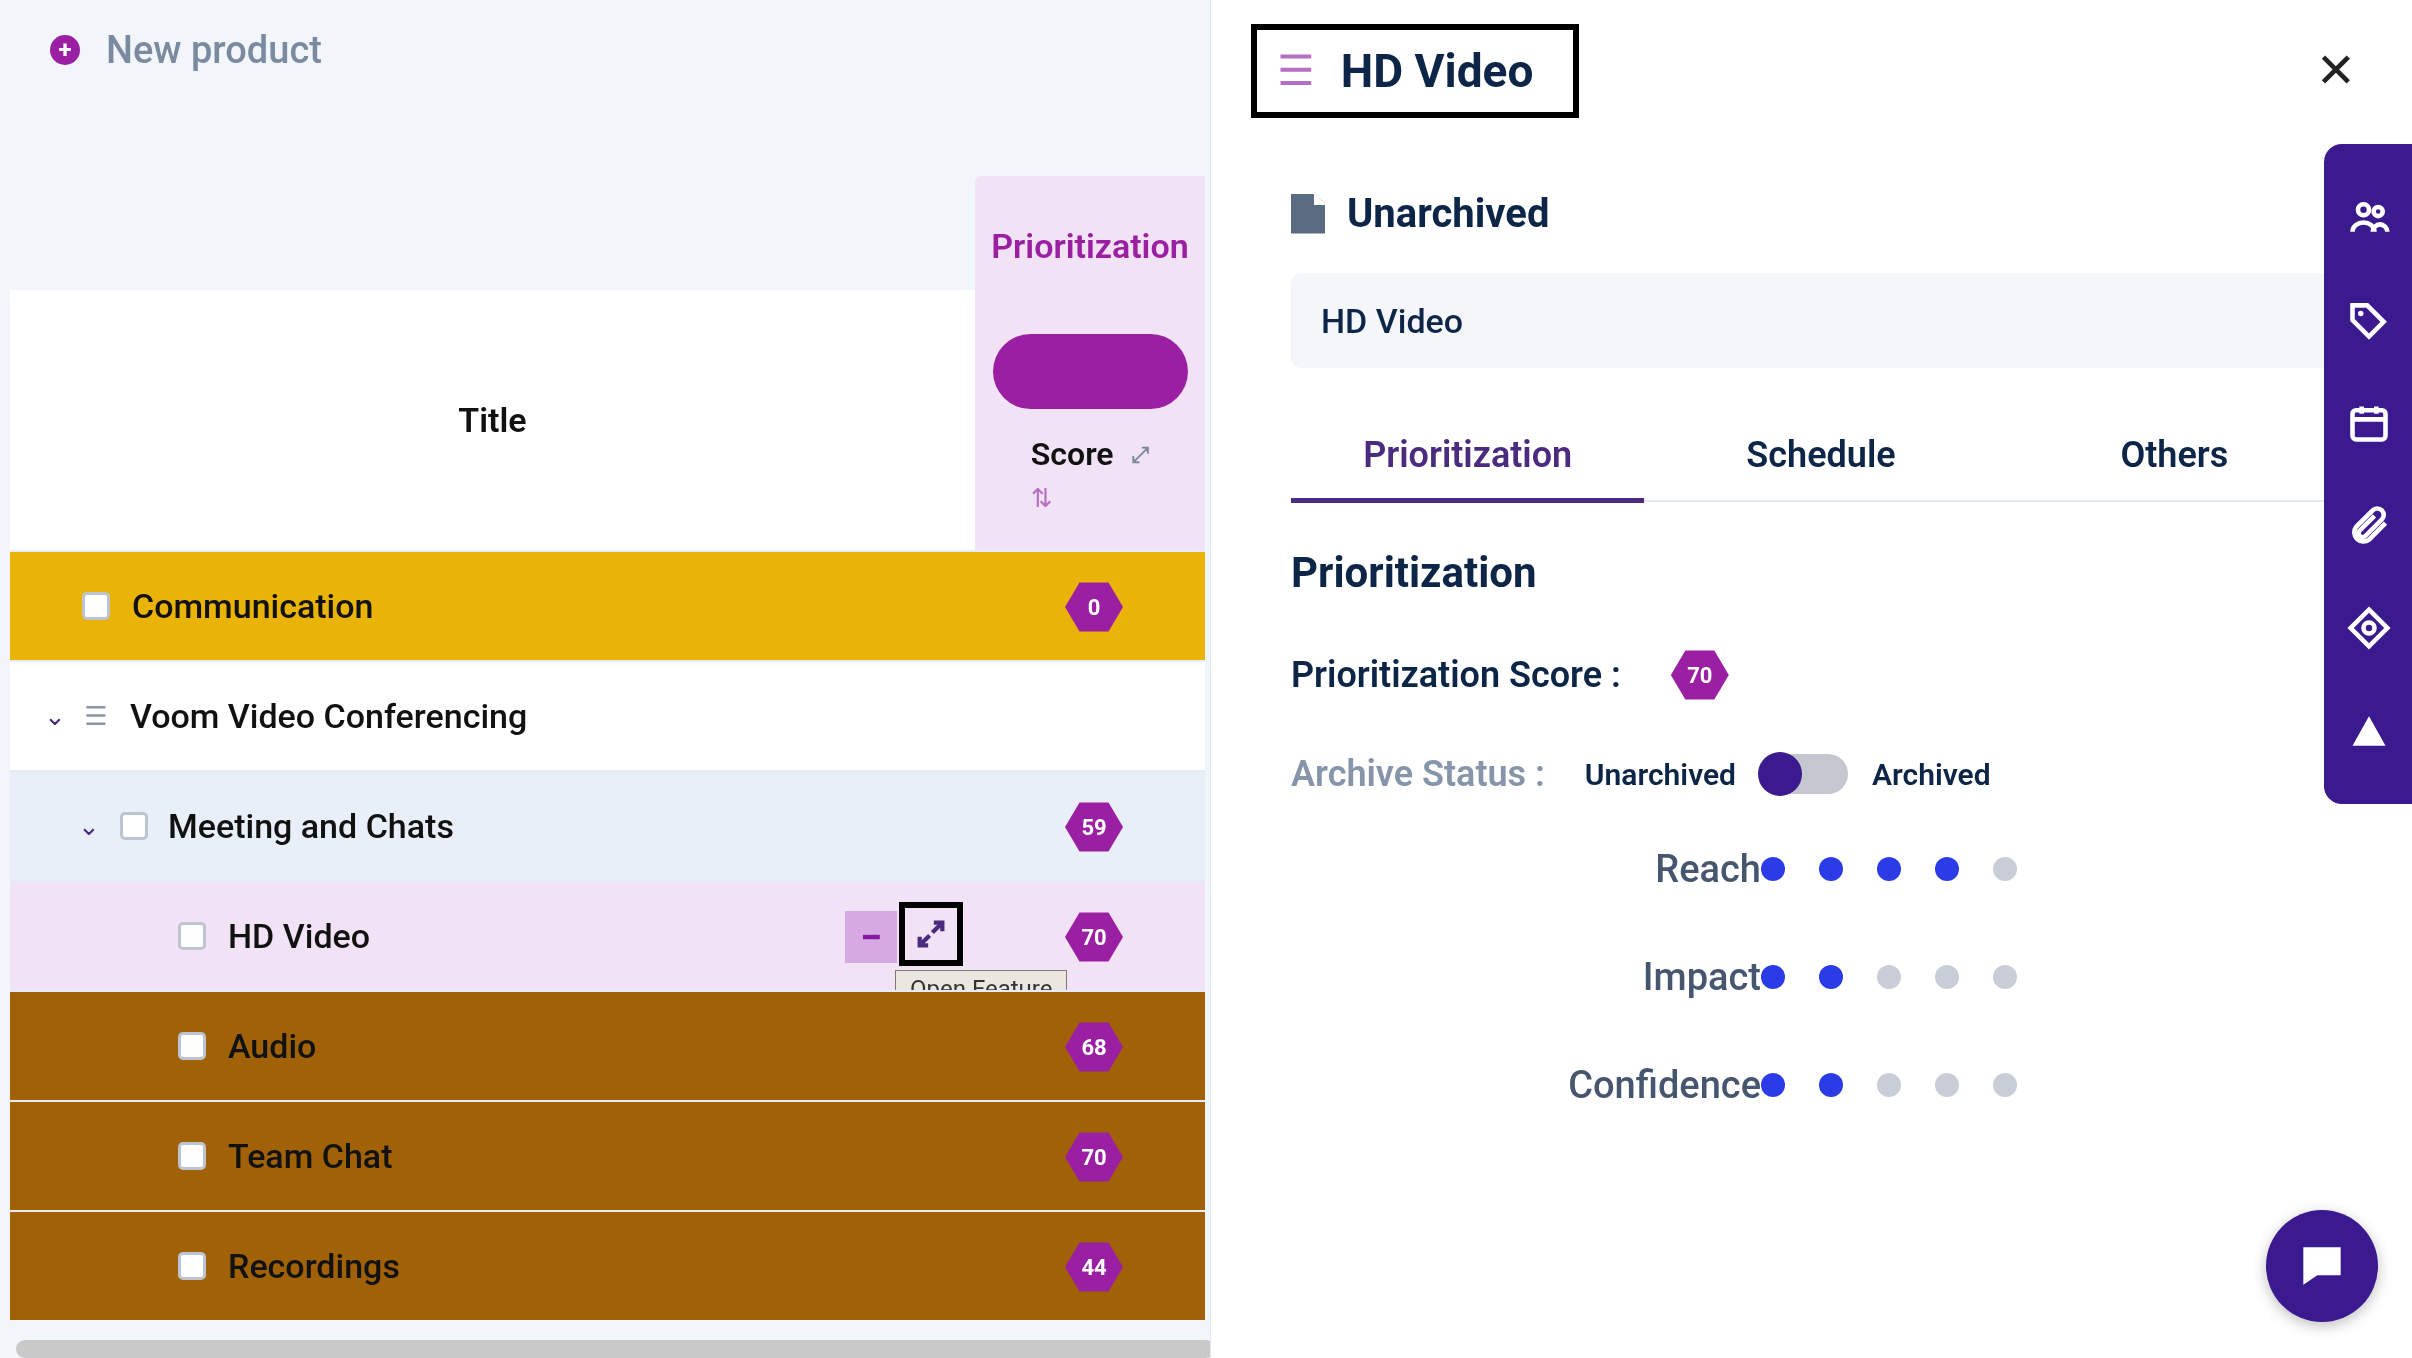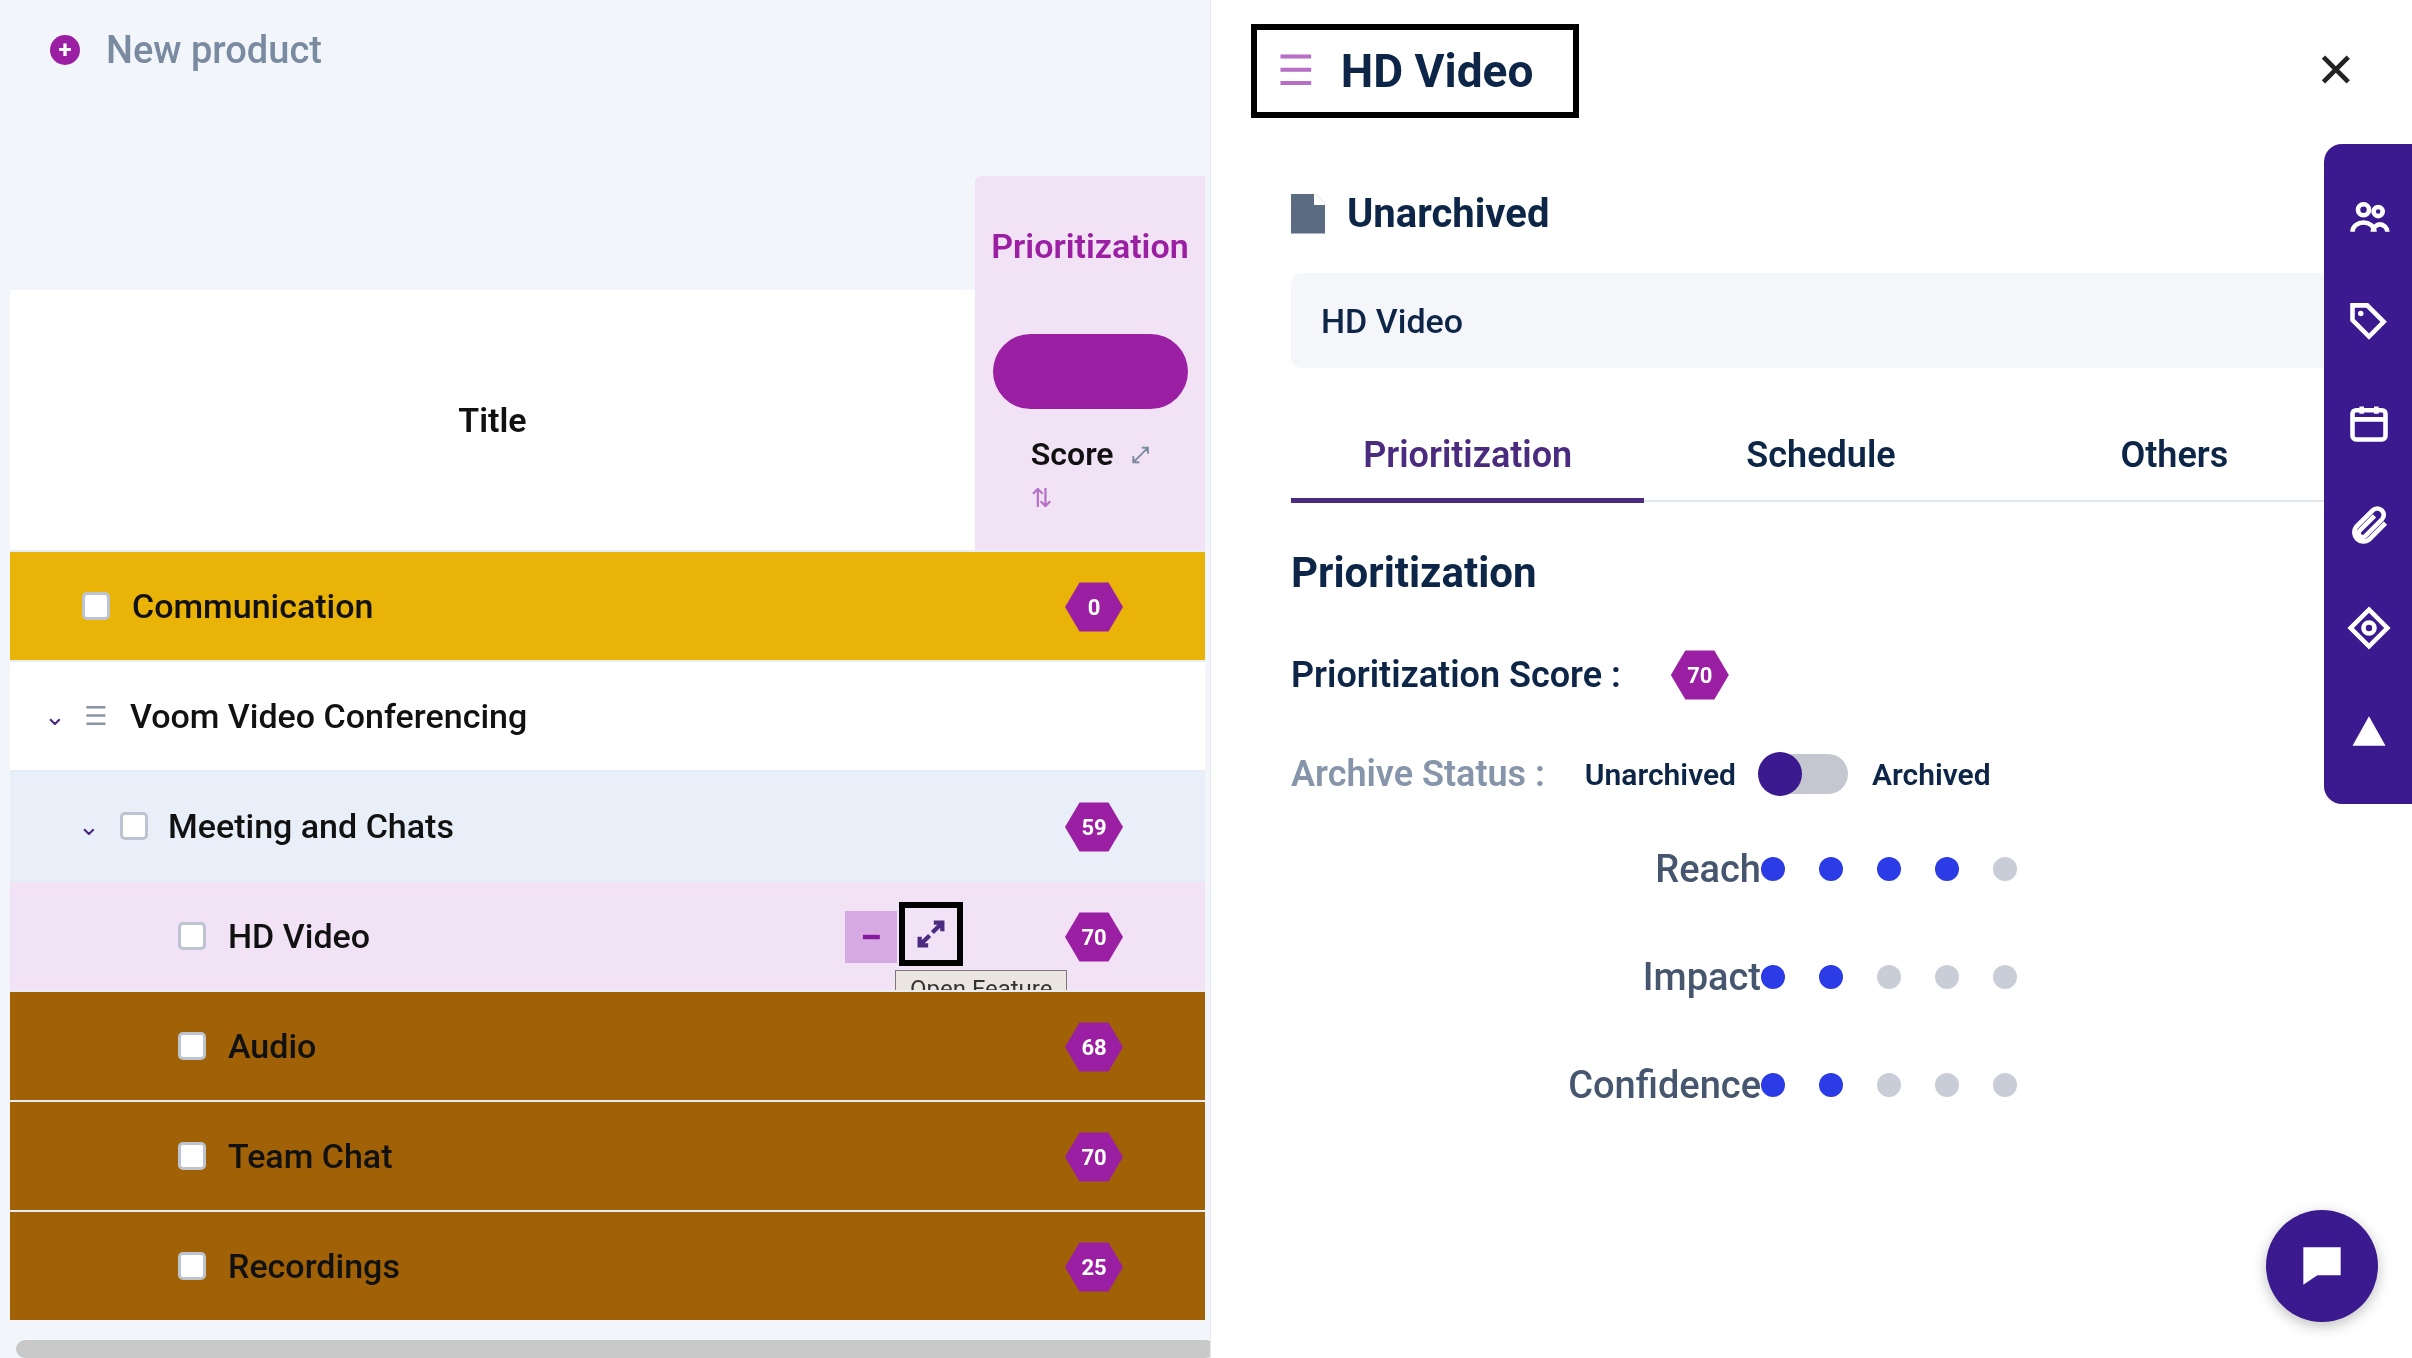--- a/index.html
+++ b/index.html
@@ -590,21 +590,21 @@
         <span class="row-title">Team Chat</span>
         <div class="hex">
             <span>70</span>
           </div>
       </div>
 
       <div class="row feature">
         <div class="checkbox"></div>
         <span class="row-title">Recordings</span>
         <div class="hex">
-            <span>25</span>
+            <span>44</span>
           </div>
       </div>
 
     </div>
 
     <div class="hscroll"></div>
   </div>
 
   <div class="detail-panel">
     <div class="panel-title-box">

